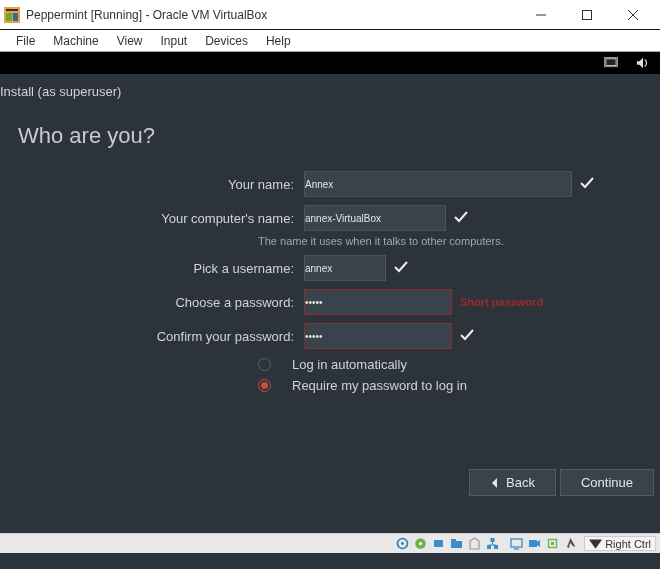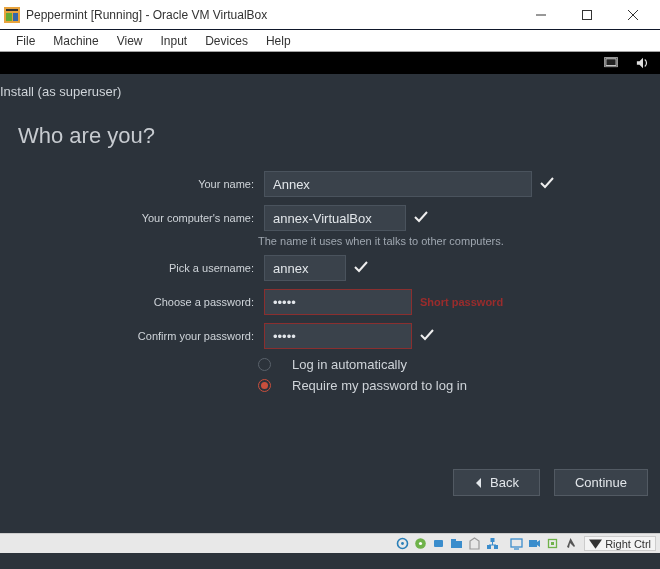--- a/index.html
+++ b/index.html
@@ -20,41 +20,41 @@
 .top-black { height: 22px; background: #000; display: flex; align-items: center; justify-content: flex-end; padding: 0 10px; gap: 18px; }
 .top-black .icon { color: #ddd; }
 .top-black svg { width: 14px; height: 14px; display: block; }
 
 .installer { position: relative; background: #2c333b; height: 440px; color: #cfd4d9; font-size: 13px; }
 .installer-title { text-align: left; padding: 10px 0 6px; font-size: 13px; color: #cfd4d9; }
 .heading { font-size: 22px; color: #c7cbd0; padding: 18px 0 22px 18px; font-weight: 300; }
 
 .form { padding: 0 18px 0 0; }
 .row { display: flex; align-items: center; margin-bottom: 8px; }
-.lbl { width: 264px; text-align: right; padding-right: 10px; color: #cfd4d9; font-size: 11px; }
+.lbl { width: 304px; text-align: right; padding-right: 10px; color: #cfd4d9; font-size: 13px; }
 .ctl { flex: 1; display: flex; align-items: center; gap: 8px; }
-.input { background: #3a424b; border: 1px solid #4a535d; color: #e2e6ea; font-size: 13px; padding: 4px 8px; height: 26px; outline: none; }
+.input { background: #3a424b; border: 1px solid #4a535d; color: #e2e6ea; font-size: 10px; padding: 4px 0; height: 26px; outline: none; }
 .input.error { border-color: #8a2f2f; }
 .w-name { width: 268px; }
 .w-comp { width: 142px; }
 .w-user { width: 82px; }
 .w-pass { width: 148px; }
 
 .tick { color: #e8e8e8; }
 .tick svg { width: 14px; height: 12px; }
 
 .hint { margin-left: 258px; font-size: 11px; color: #9fa7b0; margin-top: -4px; margin-bottom: 8px; }
 .pw-warn { color: #9a2c2c; font-weight: bold; font-size: 11px; }
 
 .radio-row { display: flex; align-items: center; margin-left: 258px; margin-top: 2px; margin-bottom: 6px; gap: 21px; color: #cfd4d9; font-size: 13px; }
 .radio { width: 13px; height: 13px; border-radius: 50%; border: 1px solid #5a626b; background: #2c333b; display: inline-block; position: relative; }
 .radio.checked { border-color: #c94f3d; }
 .radio.checked::after { content: ""; position: absolute; left: 2px; top: 2px; width: 7px; height: 7px; background: #c94f3d; border-radius: 50%; }
 
-.nav-buttons { position: absolute; right: 12px; bottom: 18px; display: flex; gap: 14px; margin-top: 32px; }
+.nav-buttons { position: absolute; right: 6px; bottom: 18px; display: flex; gap: 4px; margin-top: 32px; }
 .btn { background: #3a424b; border: 1px solid #525a63; color: #e2e6ea; font-size: 13px; padding: 5px 20px; display: flex; align-items: center; gap: 6px; cursor: pointer; }
 .btn svg { width: 10px; height: 10px; }
 
 .pager { position: absolute; left: 0; right: 0; bottom: 0; height: 55px; display: flex; align-items: center; justify-content: center; gap: 14px; background: #2c333b; }
 .dot { width: 7px; height: 7px; border-radius: 50%; background: #b9473a; }
 
 .status-bar { position: absolute; left: 0; right: 0; bottom: 16px; height: 20px; background: #e8e8e8; display: flex; align-items: center; justify-content: flex-end; padding: 0 4px; gap: 2px; border-top: 1px solid #ccc; }
 .status-bar .sicon { width: 16px; height: 16px; display: flex; align-items: center; justify-content: center; }
 .status-bar svg { width: 13px; height: 13px; }
 .host-key { font-size: 11px; color: #333; margin-left: 4px; background: #f4f4f4; border: 1px solid #ccc; padding: 0 4px; display: flex; align-items: center; gap: 3px; }

